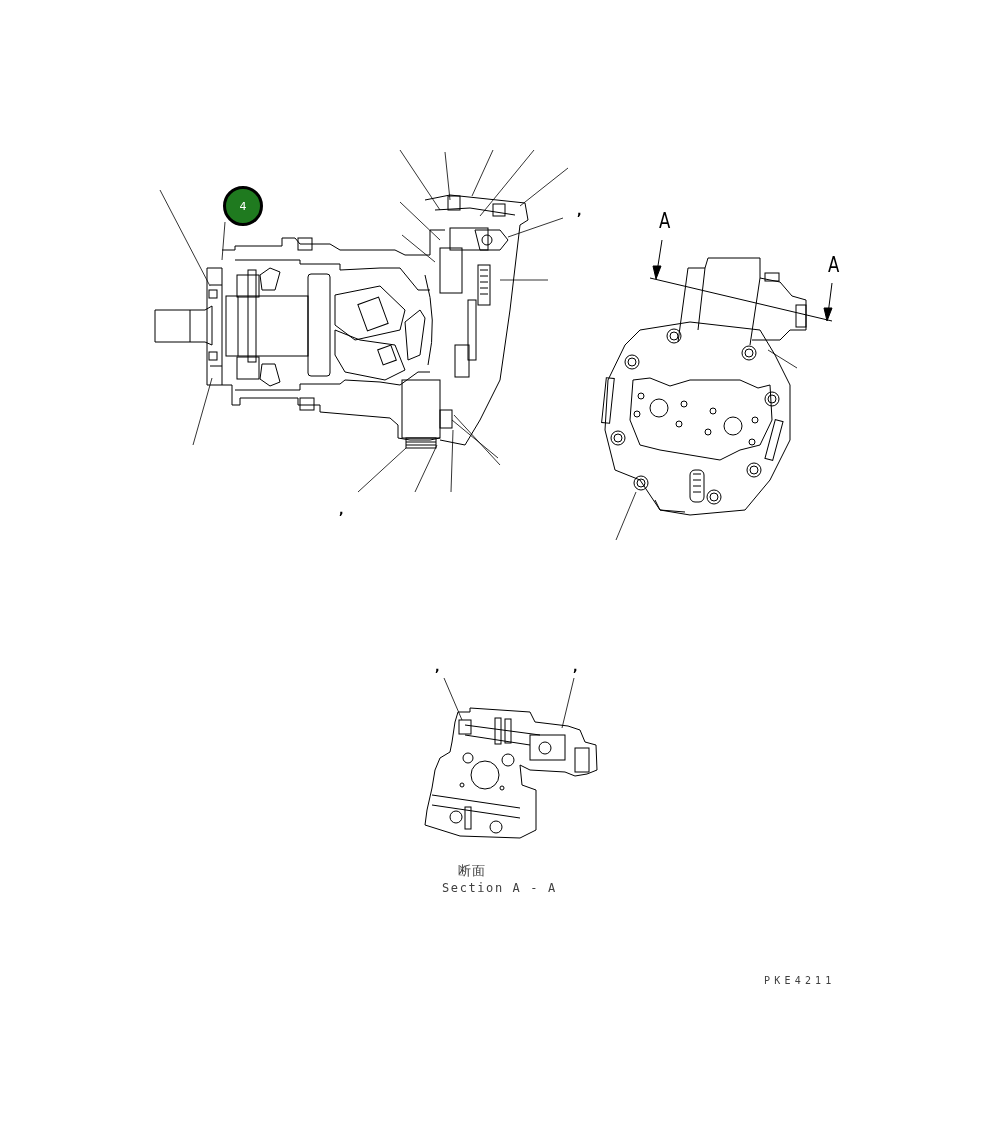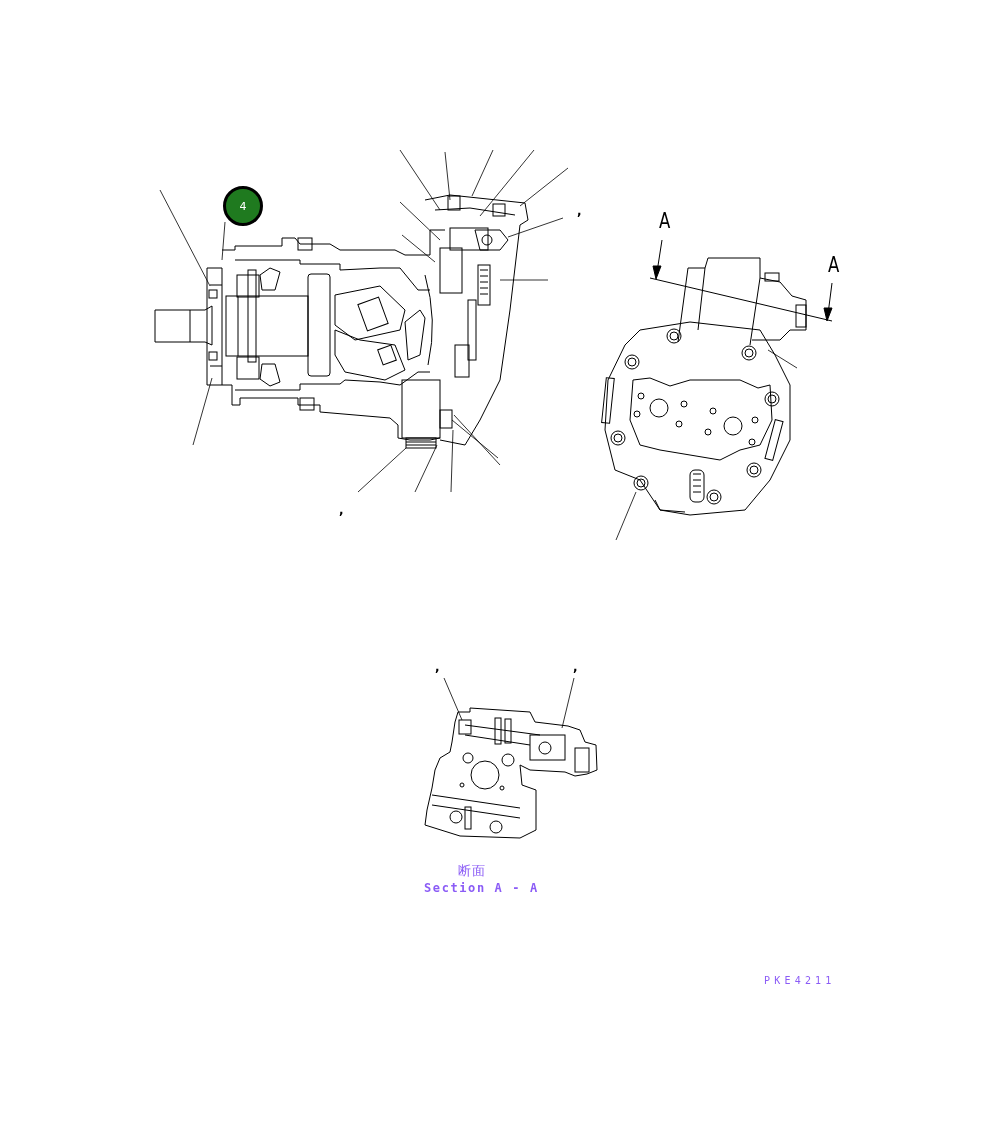--- a/index.html
+++ b/index.html
@@ -1,20 +1,20 @@
 <!DOCTYPE html>
 <html><head>
 <meta charset="utf-8">
 <style>
   html, body { margin: 0; padding: 0; background: #ffffff; }
   body { width: 991px; height: 1137px; position: relative; overflow: hidden; font-family: "DejaVu Sans Mono", monospace; }
   #canvas { position: absolute; left: 0; top: 0; width: 991px; height: 1137px; }
-  .label-text { position: absolute; color: #8b5cf6; font-family: "DejaVu Sans Mono", monospace; white-space: pre; }
+  .label-text { position: absolute; color: #404040; font-family: "DejaVu Sans Mono", monospace; white-space: pre; }
   .section-jp { left: 458px; top: 862px; font-size: 13px; letter-spacing: 1px; }
-  .section-en { left: 424px; top: 881px; font-size: 12px; letter-spacing: 1.6px; font-weight: bold; }
+  .section-en { left: 442px; top: 881px; font-size: 12px; letter-spacing: 1.6px; }
   .drawing-id { left: 764px; top: 975px; font-size: 10px; letter-spacing: 4.2px; }
   .arrow-a { position: absolute; font-family: "DejaVu Sans", sans-serif; font-size: 22px; transform: scaleX(0.75); color: #000; }
   .comma { position: absolute; font-family: "DejaVu Sans", sans-serif; font-weight: bold; font-size: 12px; color: #000; }
   .callout { position: absolute; left: 223px; top: 186px; width: 34px; height: 34px; border-radius: 50%;
              background: #1f7a1f; border: 3px solid #000; display: flex; align-items: center; justify-content: center;
              color: #fff; font-family: "DejaVu Sans", sans-serif; font-size: 11px; cursor: pointer; }
 </style>
 </head>
 <body>
 

